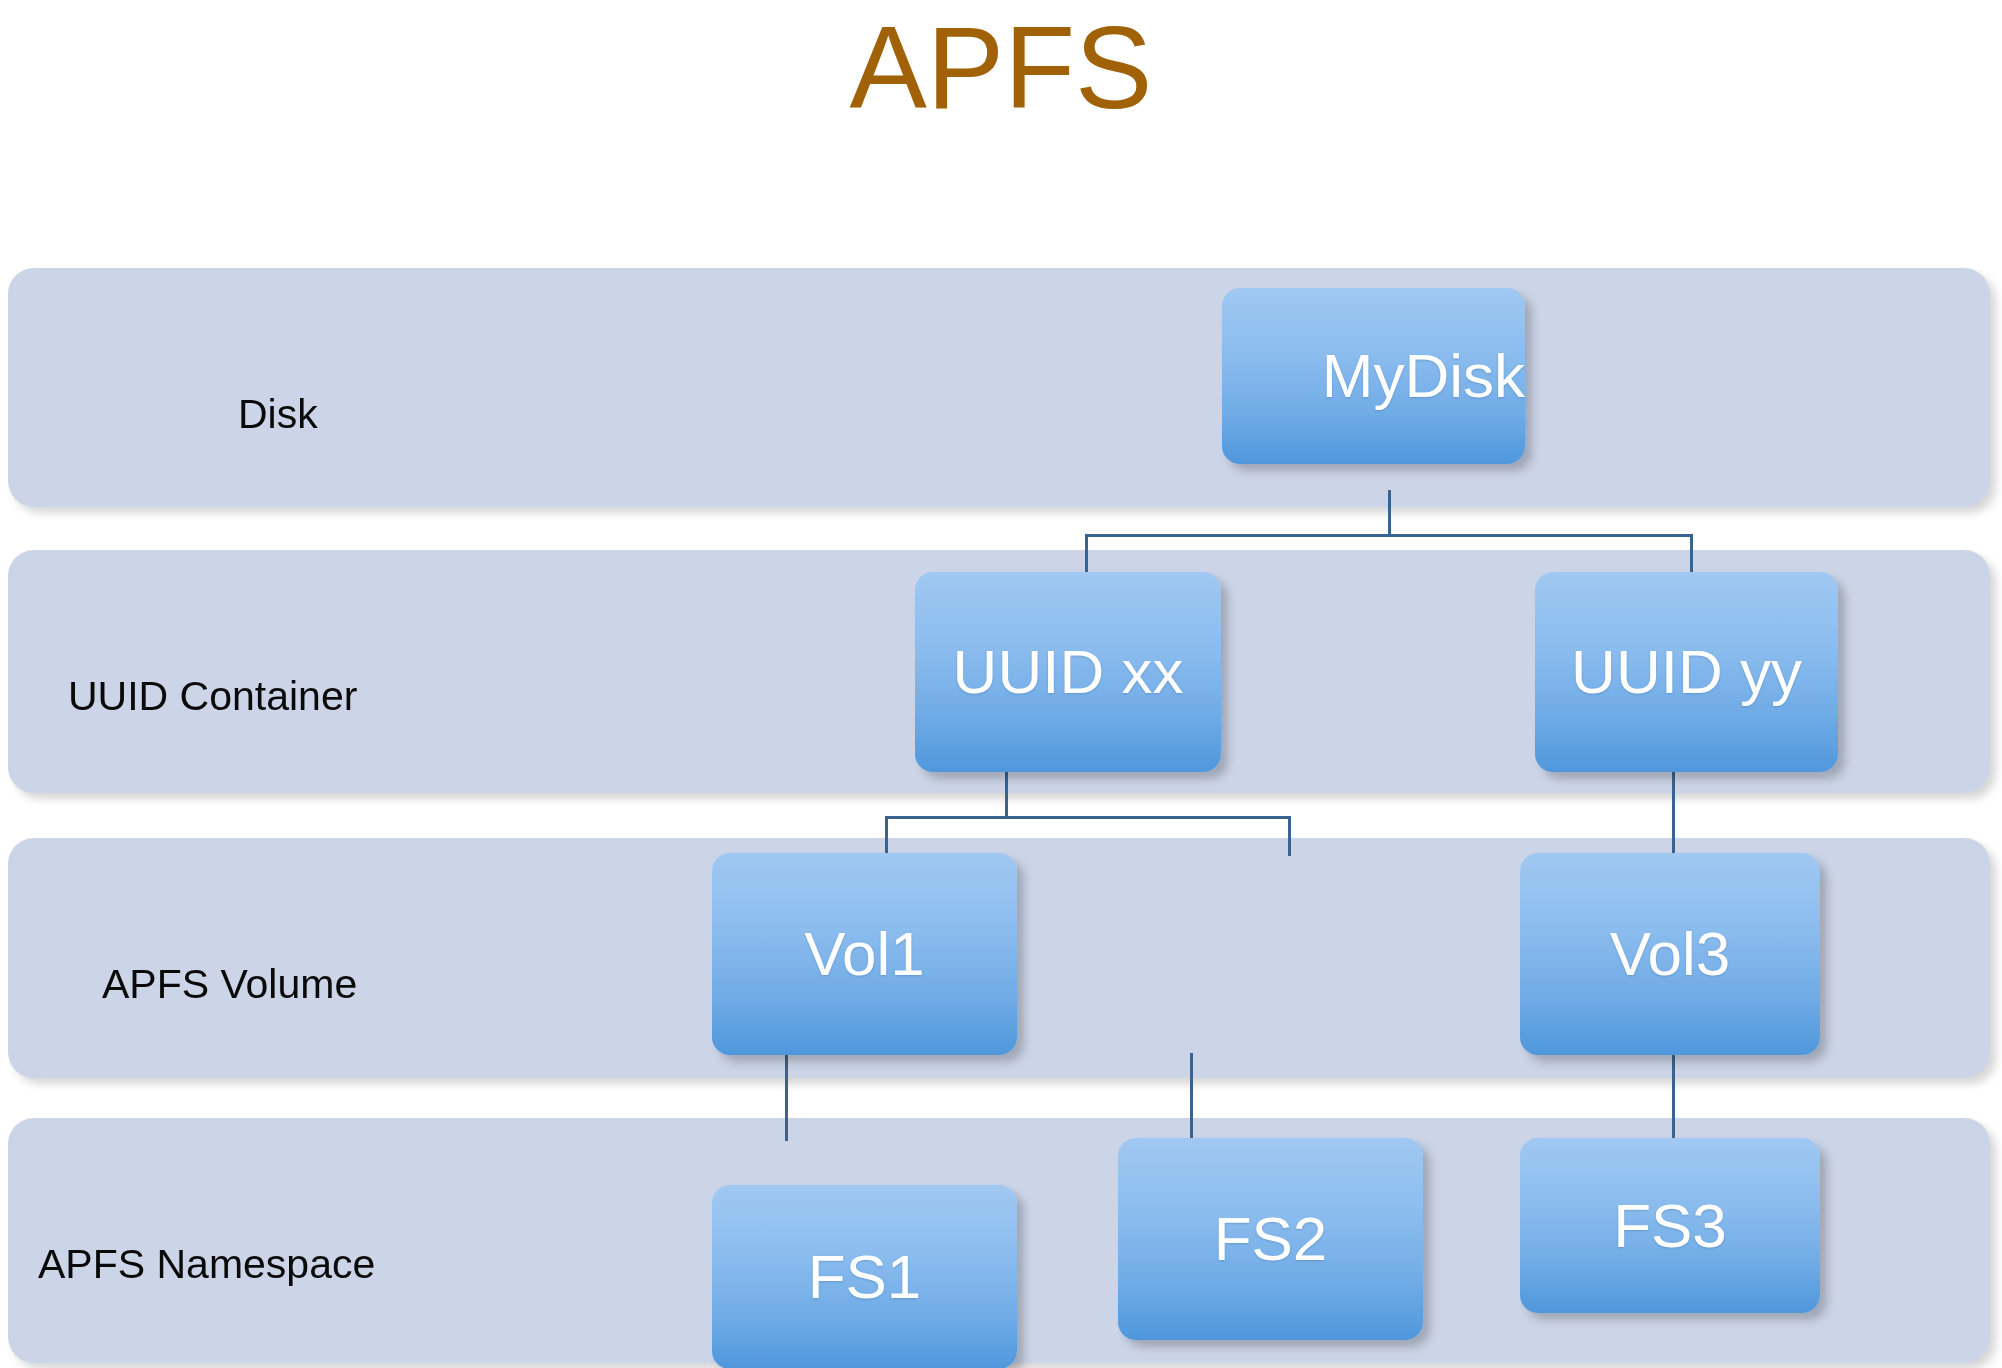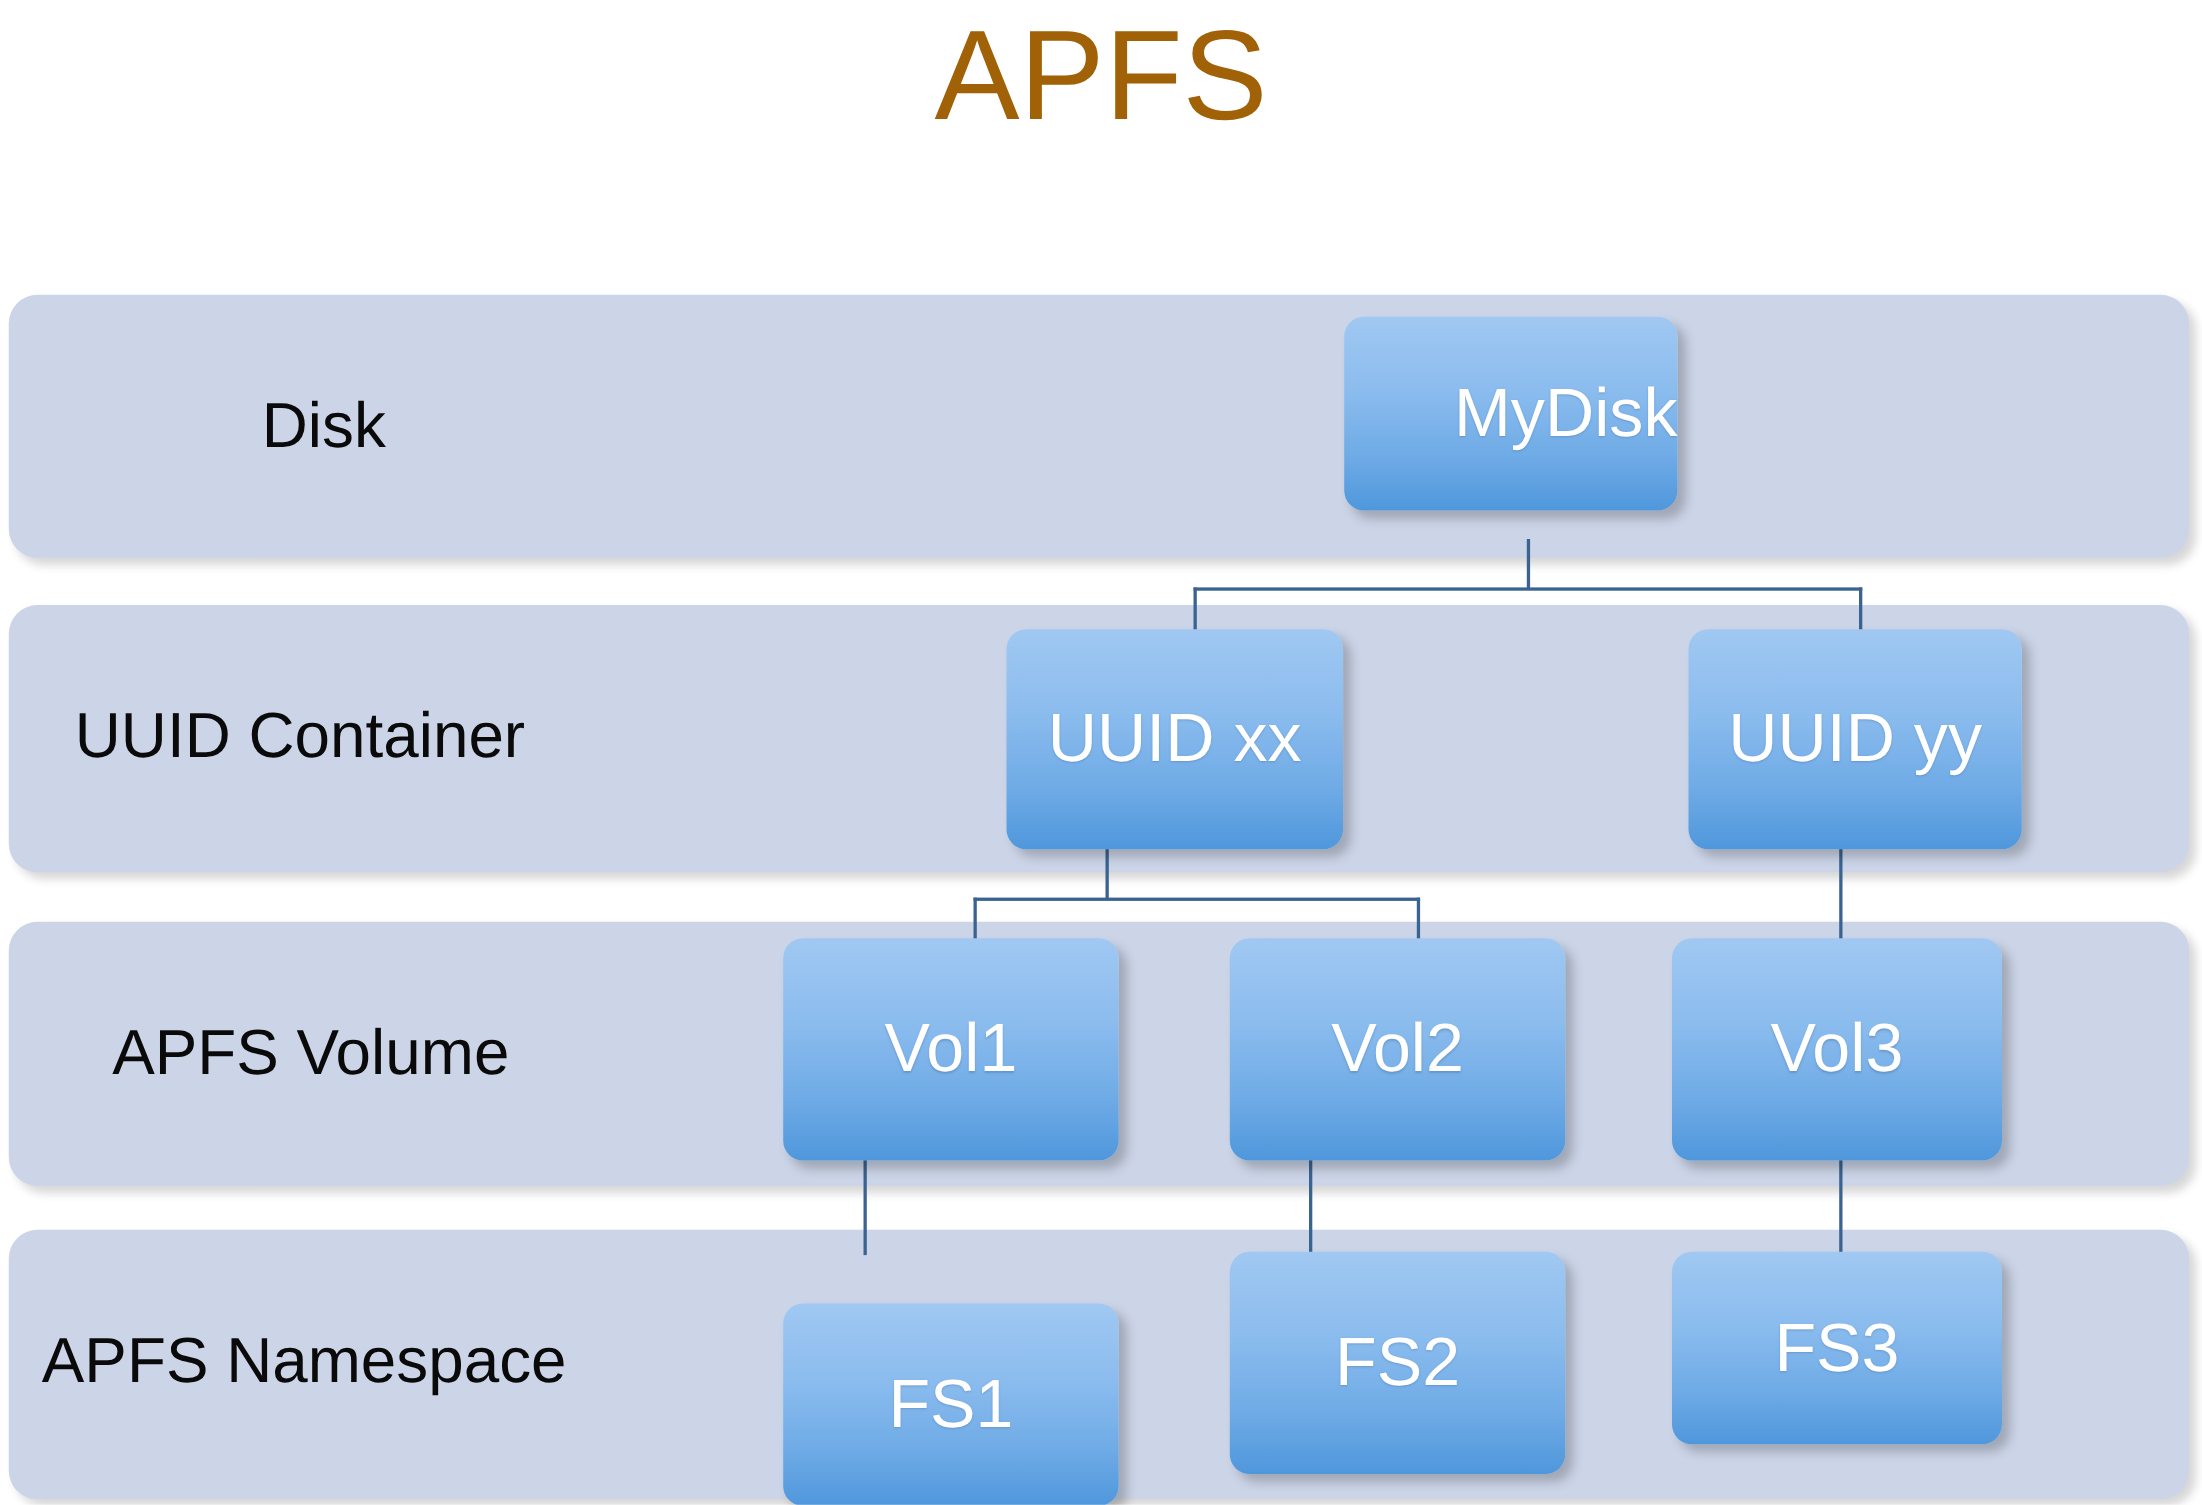--- a/index.html
+++ b/index.html
@@ -43,24 +43,25 @@
     position: absolute;
     left: 8px;
     width: 1982px;
     background: #ccd5e8;
     border-radius: 26px;
     box-shadow: 6px 6px 9px rgba(0,0,0,0.16);
   }
   .band-label {
     position: absolute;
     color: #0a0a0a;
-    font-size: 58px;
+    font-size: 41px;
     line-height: 1.0;
     white-space: nowrap;
     font-weight: 400;
+    margin-top: 36px;
   }
 
   #band-disk       { top: 268px;  height: 239px; }
   #band-container  { top: 550px;  height: 243px; }
   #band-volume     { top: 838px;  height: 240px; }
   #band-namespace  { top: 1118px; height: 245px; }
 
   #label-disk       { left: 238px; top: 358px; }
   #label-container  { left: 68px;  top: 640px; }
   #label-volume     { left: 102px; top: 928px; }
@@ -167,23 +168,20 @@
   </div>
 
   <div class="node" id="node-uuidyy">
     <span class="node-label">UUID yy</span>
   </div>
 
   <div class="node" id="node-vol1">
     <span class="node-label">Vol1</span>
   </div>
 
-  <div class="node" id="node-vol2">
-    <span class="node-label">Vol2</span>
-  </div>
 
   <div class="node" id="node-vol3">
     <span class="node-label">Vol3</span>
   </div>
 
   <div class="node" id="node-fs1">
     <span class="node-label">FS1</span>
   </div>
 
   <div class="node" id="node-fs2">

